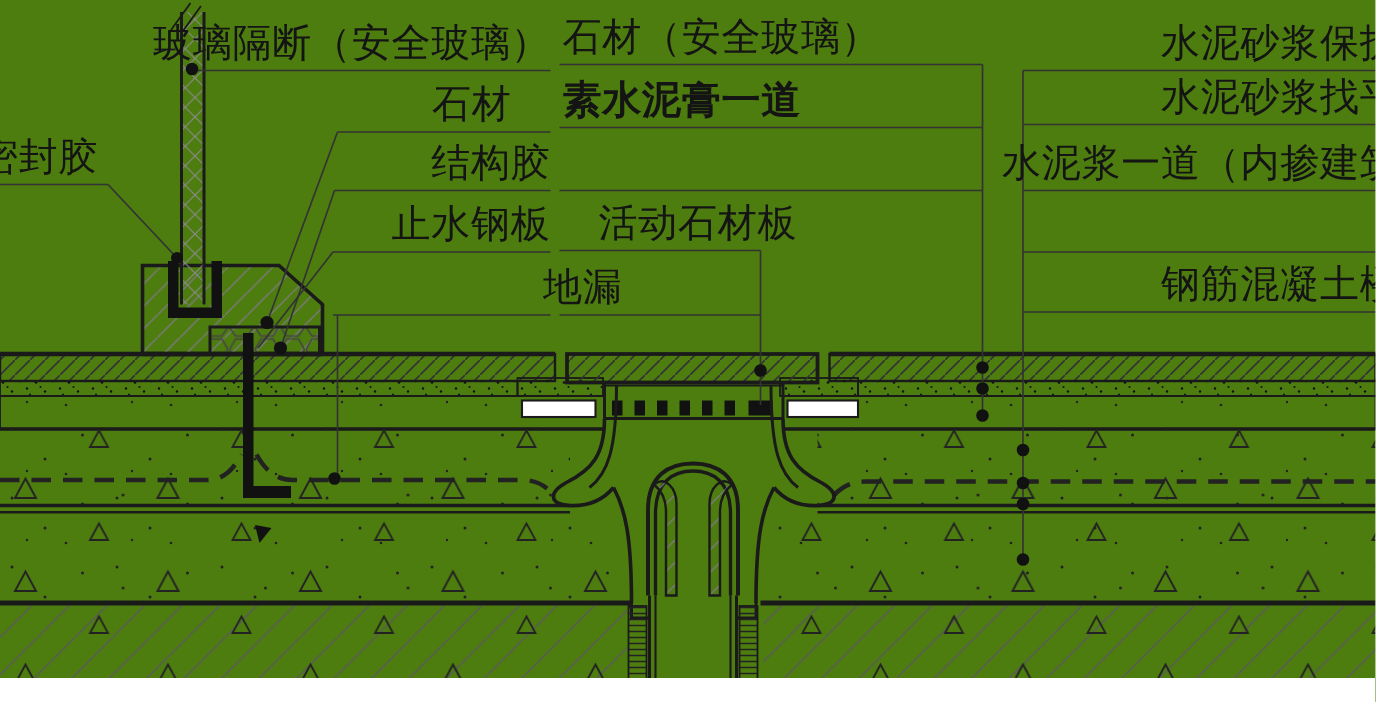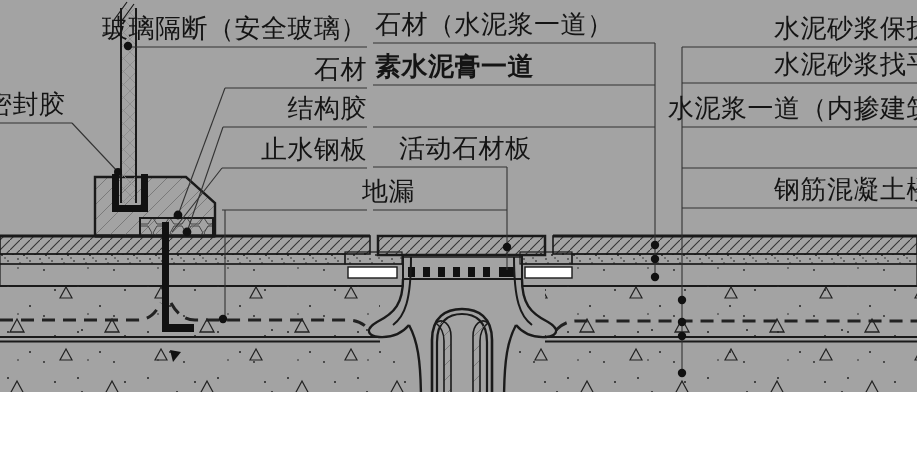--- a/index.html
+++ b/index.html
@@ -1,16 +1,16 @@
 <!DOCTYPE html>
 <html><head>
 <meta charset="utf-8">
 <style>
   html,body{margin:0;padding:0;background:#ffffff;}
-  .stage{position:relative;width:917px;height:392px;background:#a3a3a3;overflow:hidden;
+  .stage{position:relative;width:917px;height:452px;background:#4d7c0f;overflow:hidden;
          font-family:"Liberation Sans",sans-serif;}
   .stage svg{position:absolute;left:0;top:0;}
   .lbl{position:absolute;font-size:26px;line-height:1.1;color:#141414;white-space:nowrap;
        letter-spacing:0.5px;font-family:"Liberation Sans",sans-serif;}
   .lbl.rt{text-align:right;}
 </style>
 </head>
 <body>
 
 <div class="stage">
@@ -208,26 +208,26 @@
     <circle cx="655" cy="259" r="4.2"></circle>
     <circle cx="655" cy="277" r="4.2"></circle>
     <circle cx="682" cy="300" r="4.2"></circle>
     <circle cx="682" cy="322" r="4.2"></circle>
     <circle cx="682" cy="336" r="4.2"></circle>
     <circle cx="682" cy="373" r="4.2"></circle>
   </g>
 </svg>
 
   <div class="lbl rt" style="top:14px;right:550px;">玻璃隔断（安全玻璃）</div>
-  <div class="lbl rt" style="top:55px;right:550px;">石材</div>
+  <div class="lbl rt" style="top:55px;right:576px;">石材</div>
   <div class="lbl rt" style="top:135px;right:550px;">止水钢板</div>
   <div class="lbl rt" style="top:94px;right:550px;">结构胶</div>
   <div class="lbl" style="top:90px;left:-14px;">密封胶</div>
 
-  <div class="lbl" style="top:10px;left:375px;">石材（水泥浆一道）</div>
+  <div class="lbl" style="top:10px;left:375px;">石材（安全玻璃）</div>
   <div class="lbl" style="top:52px;left:375px;font-weight:bold;">素水泥膏一道</div>
   <div class="lbl" style="top:134px;left:375px;margin-left:24px;">活动石材板</div>
   <div class="lbl" style="top:177px;left:362px;">地漏</div>
 
   <div class="lbl rt" style="top:14px;right:-16px;">水泥砂浆保护</div>
   <div class="lbl rt" style="top:50px;right:-16px;">水泥砂浆找平</div>
   <div class="lbl rt" style="top:94px;right:-16px;">水泥浆一道（内掺建筑</div>
   <div class="lbl rt" style="top:175px;right:-16px;">钢筋混凝土楼</div>
 
 </div>

